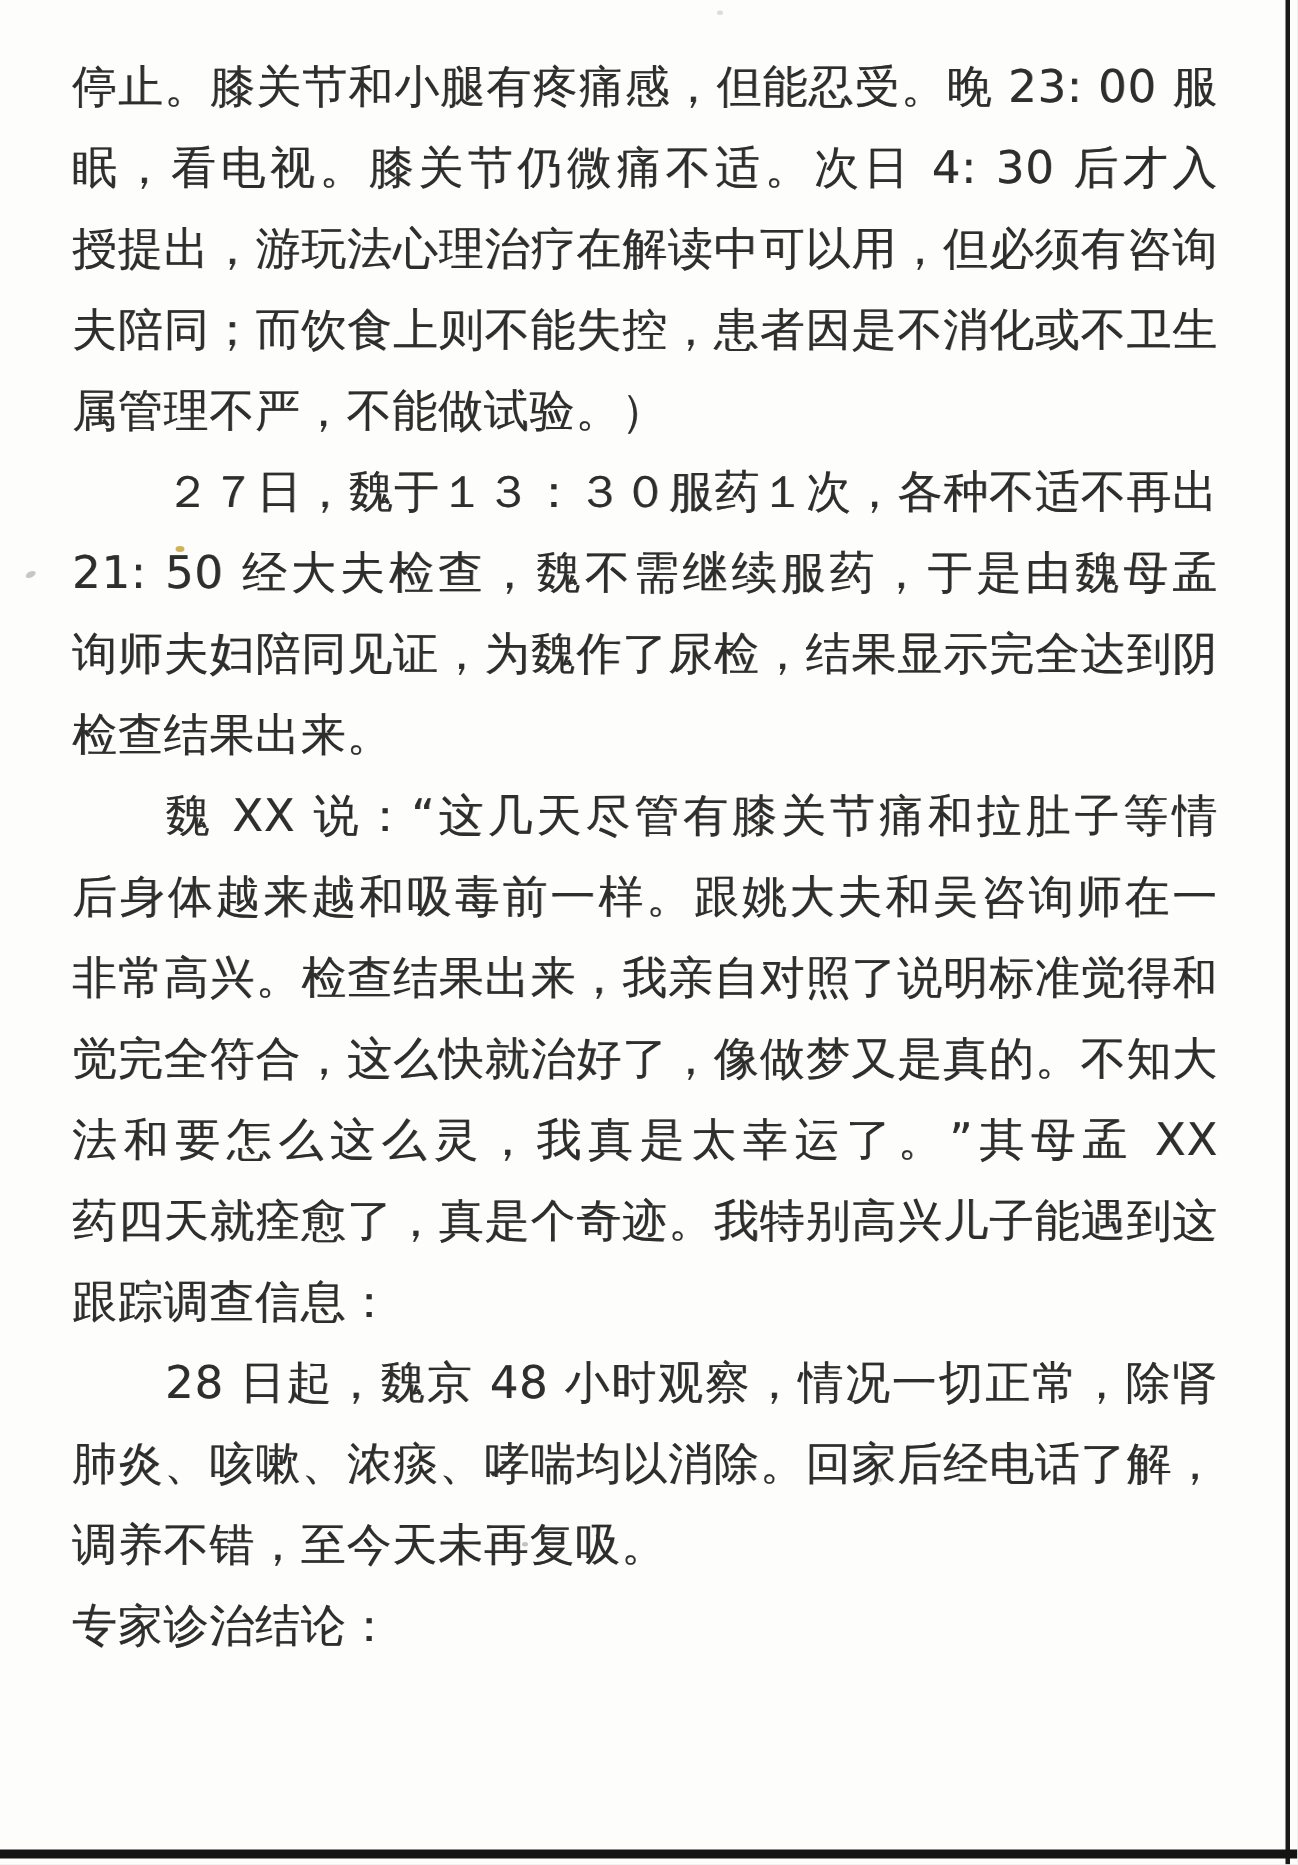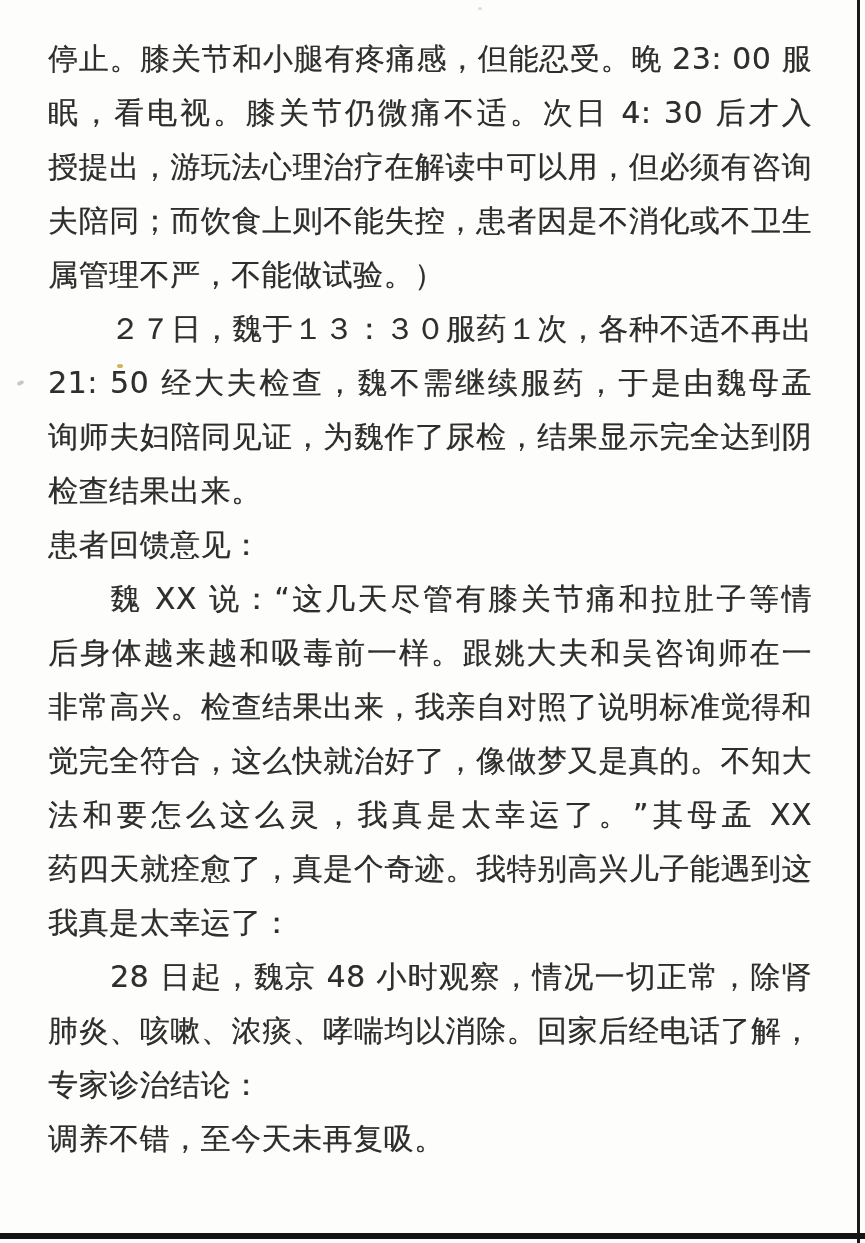--- a/index.html
+++ b/index.html
@@ -80,32 +80,31 @@
   <div class="doc" style="color: rgb(46, 46, 46);">
       <div class="line">停止。膝关节和小腿有疼痛感，但能忍受。晚 23: 00 服药，失</div>
       <div class="line">眠，看电视。膝关节仍微痛不适。次日 4: 30 后才入睡。（张教</div>
       <div class="line">授提出，游玩法心理治疗在解读中可以用，但必须有咨询师霍大</div>
       <div class="line">夫陪同；而饮食上则不能失控，患者因是不消化或不卫生二腹泻</div>
       <div class="line short">属管理不严，不能做试验。）</div>
       <div class="line indent">２７日，魏于１３：３０服药１次，各种不适不再出现。晚</div>
       <div class="line">21: 50 经大夫检查，魏不需继续服药，于是由魏母孟 XX，吴咨</div>
       <div class="line">询师夫妇陪同见证，为魏作了尿检，结果显示完全达到阴性，宣</div>
       <div class="line short">检查结果出来。</div>
-      <div class="line short">患者回馈意见：</div>
       <div class="line indent">魏 XX 说：“这几天尽管有膝关节痛和拉肚子等情况，担服药</div>
       <div class="line">后身体越来越和吸毒前一样。跟姚大夫和吴咨询师在一起，心里</div>
       <div class="line">非常高兴。检查结果出来，我亲自对照了说明标准觉得和自身感</div>
       <div class="line">觉完全符合，这么快就治好了，像做梦又是真的。不知大夫的方</div>
       <div class="line">法和要怎么这么灵，我真是太幸运了。”其母孟 XX 说：“正好服</div>
       <div class="line">药四天就痊愈了，真是个奇迹。我特别高兴儿子能遇到这么好的</div>
-      <div class="line short">我真是太幸运了：</div>
+      <div class="line short">跟踪调查信息：</div>
       <div class="line indent">28 日起，魏京 48 小时观察，情况一切正常，除肾结石外，</div>
       <div class="line">肺炎、咳嗽、浓痰、哮喘均以消除。回家后经电话了解，魏身体</div>
+      <div class="line short">调养不错，至今天未再复吸。</div>
       <div class="line short">专家诊治结论：</div>
-      <div class="line short">调养不错，至今天未再复吸。</div>
     </div>
 
   <div class="speck s1"></div>
   <div class="speck s2"></div>
   <div class="speck s3"></div>
   <div class="speck s4"></div>
   <div class="speck s5"></div>
 
   <div class="edge-right" style="background: rgb(26, 26, 26);"></div>
   <div class="edge-bottom"></div>

